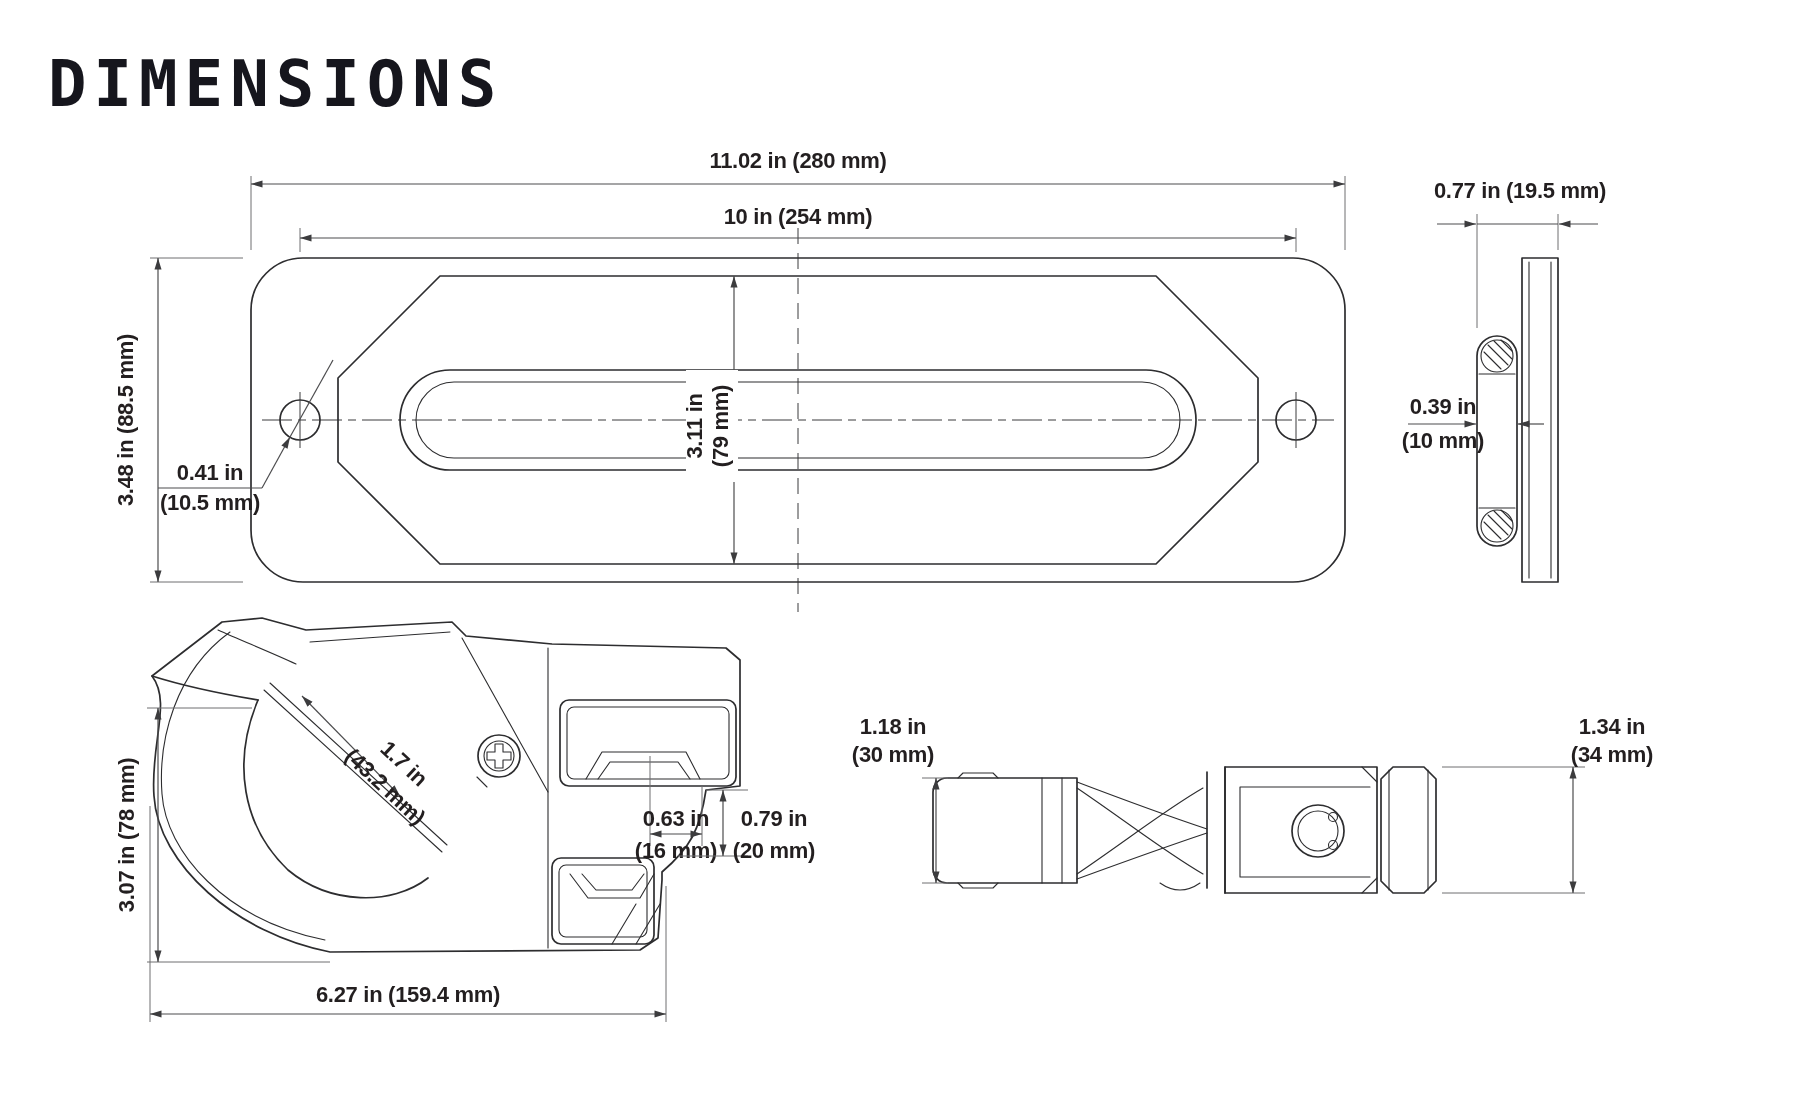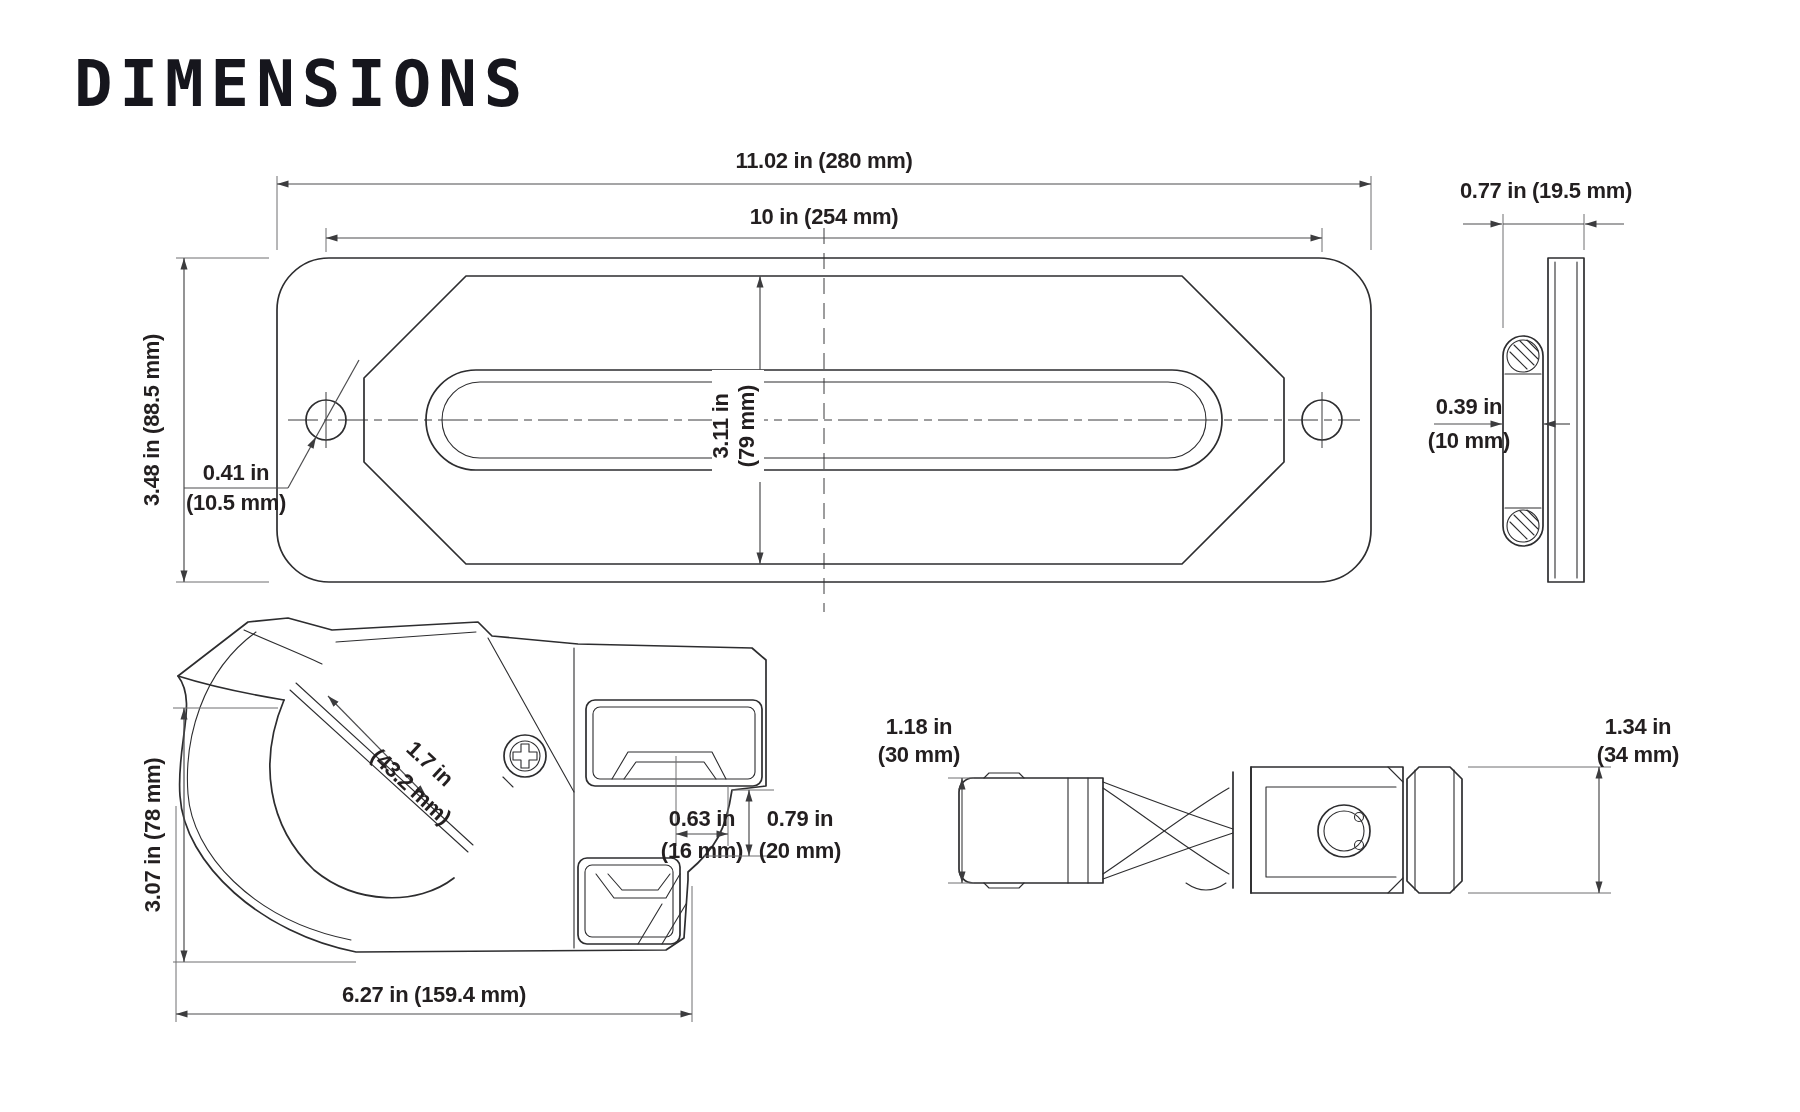--- a/index.html
+++ b/index.html
@@ -1,16 +1,16 @@
 <!DOCTYPE html>
 <html><head>
 <meta charset="utf-8">
 <style>
   html,body{margin:0;padding:0;background:#fff;}
-  #stage{position:relative;width:1664px;height:1112px;background:#fff;overflow:hidden;margin-left:26px;}
+  #stage{position:relative;width:1664px;height:1112px;background:#fff;overflow:hidden;}
   svg{display:block;}
   .title{font-family:"DejaVu Sans Mono",monospace;font-weight:bold;font-size:64px;letter-spacing:7px;fill:#16161d;}
   .dt{font-family:"Liberation Sans",sans-serif;font-weight:600;font-size:22px;fill:#231f20;letter-spacing:-0.3px;}
   .part{fill:none;stroke:#2d2d2f;stroke-width:1.7;stroke-linejoin:round;stroke-linecap:round;}
   .part2{fill:none;stroke:#2d2d2f;stroke-width:1.1;stroke-linejoin:round;stroke-linecap:round;}
   .dim{fill:none;stroke:#4c4c4e;stroke-width:1.2;}
   .ext{fill:none;stroke:#6e6e70;stroke-width:1;}
   .cl{fill:none;stroke:#3a3a3c;stroke-width:1;}
   .wbg{fill:#ffffff;stroke:none;}
 </style>

